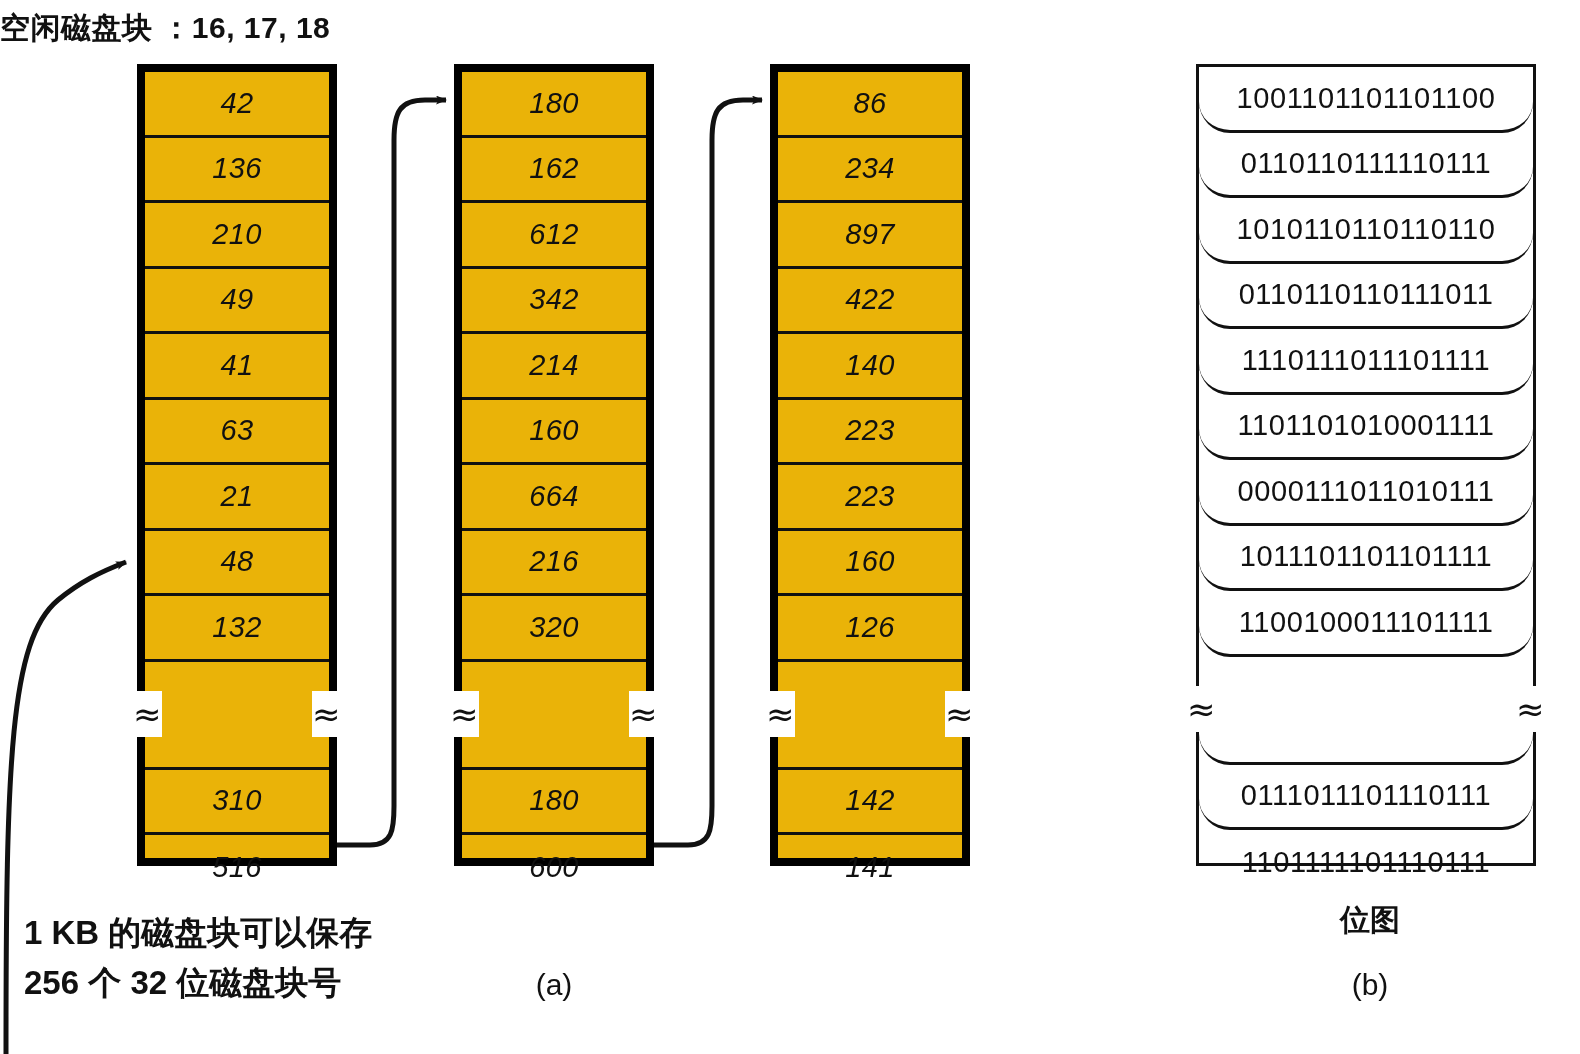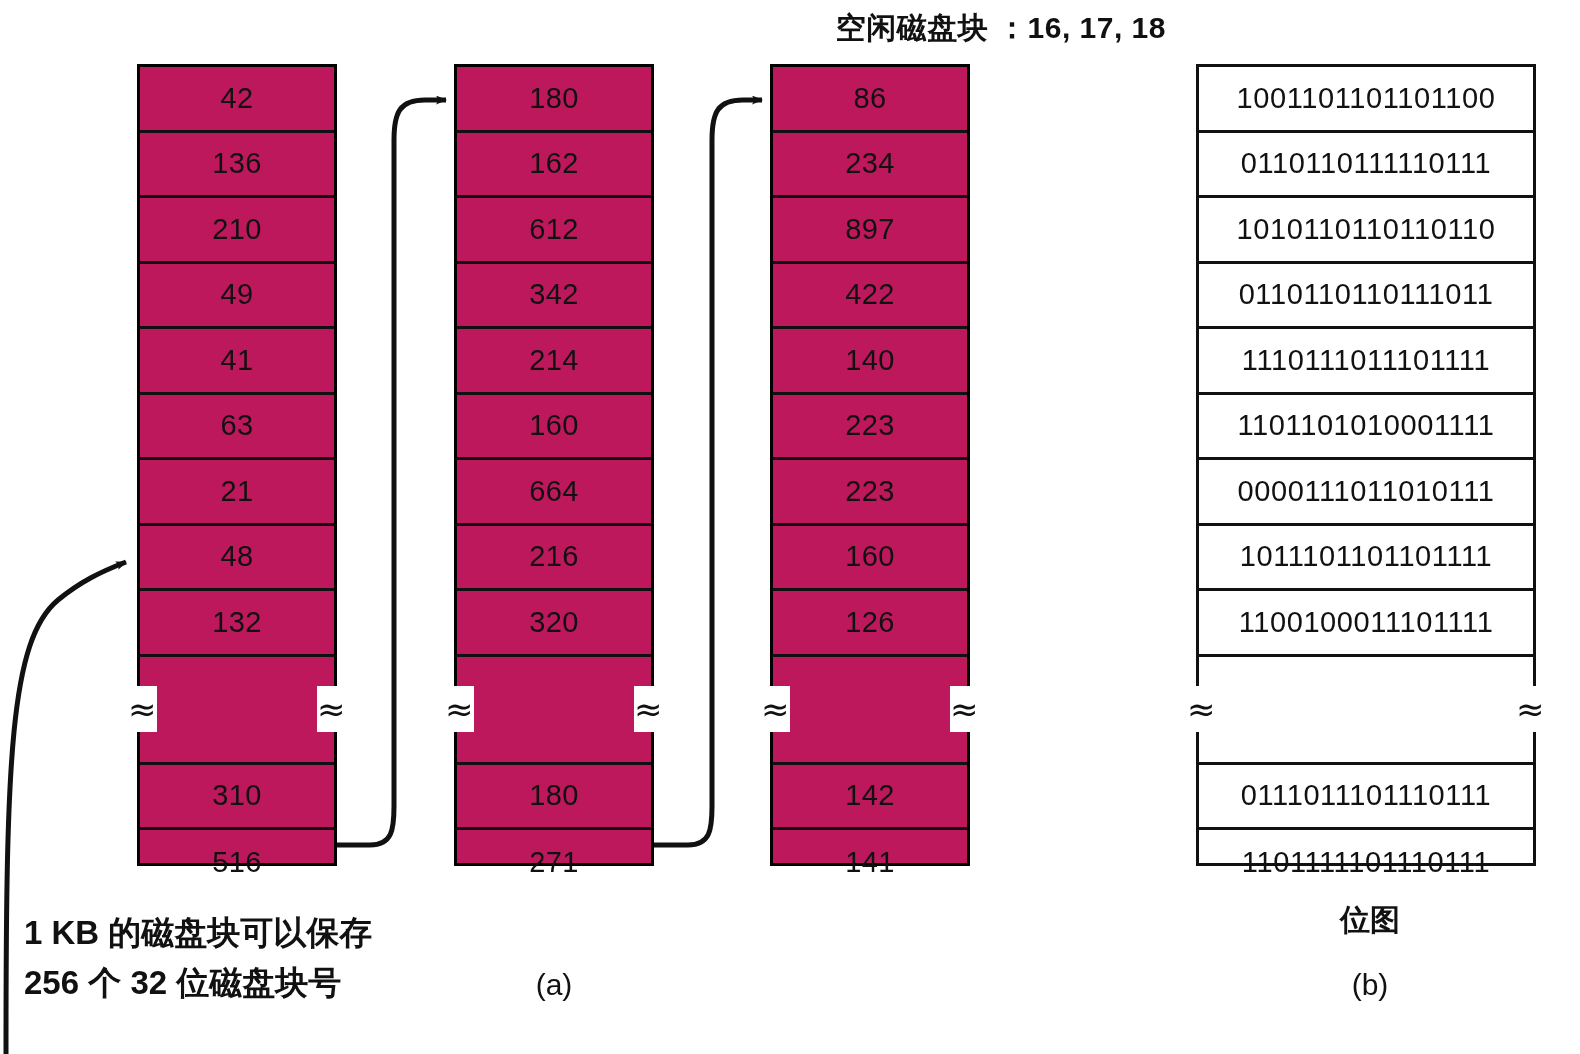--- a/index.html
+++ b/index.html
@@ -15,34 +15,34 @@
     color: #111111;
     overflow: hidden;
   }
 
   
   #free-blocks-title {
     position: absolute;
     left: 0;
     top: 8px;
     width: 1160px;
-    text-align: right;
+    text-align: left;
     font-size: 30px;
     font-weight: 700;
     letter-spacing: 0.5px;
     white-space: nowrap;
-    padding-left: 6px;
   }
 
   
   .block-table {
     position: absolute;
-    border: 3px solid #000000;
-    box-sizing: border-box;
-    background: #be185d;
+    border: 8px solid #000000;
+    box-sizing: border-box;
+    background: #eab308;
+    font-style: italic;
   }
   .block-cell {
     height: 65.5px;
     box-sizing: border-box;
     border-bottom: 3px solid #111111;
     display: flex;
     align-items: center;
     justify-content: center;
     font-size: 29px;
     font-weight: 400;
@@ -80,20 +80,21 @@
   }
   .bitmap-cell {
     height: 65.5px;
     box-sizing: border-box;
     border-bottom: 3px solid #111111;
     display: flex;
     align-items: center;
     justify-content: center;
     font-size: 29px;
     letter-spacing: 0.6px;
+    border-radius: 31px;
   }
   .bitmap-cell:last-child { border-bottom: none; }
   .bitmap-cell.gap { position: relative; }
 
   
   #connector-layer {
     position: absolute;
     left: 0;
     top: 0;
     width: 1580px;
@@ -162,21 +163,21 @@
   <div class="block-cell">214</div>
   <div class="block-cell">160</div>
   <div class="block-cell">664</div>
   <div class="block-cell">216</div>
   <div class="block-cell">320</div>
   <div class="block-cell gap" style="height:108px;">
     <span class="squiggle left">≈</span>
     <span class="squiggle right">≈</span>
   </div>
   <div class="block-cell">180</div>
-  <div class="block-cell">271</div>
+  <div class="block-cell">600</div>
 </div>
 
 <div class="block-table" id="col3" style="left:770px; top:64px; width:200px; height:802px;">
   <div class="block-cell">86</div>
   <div class="block-cell">234</div>
   <div class="block-cell">897</div>
   <div class="block-cell">422</div>
   <div class="block-cell">140</div>
   <div class="block-cell">223</div>
   <div class="block-cell">223</div>

